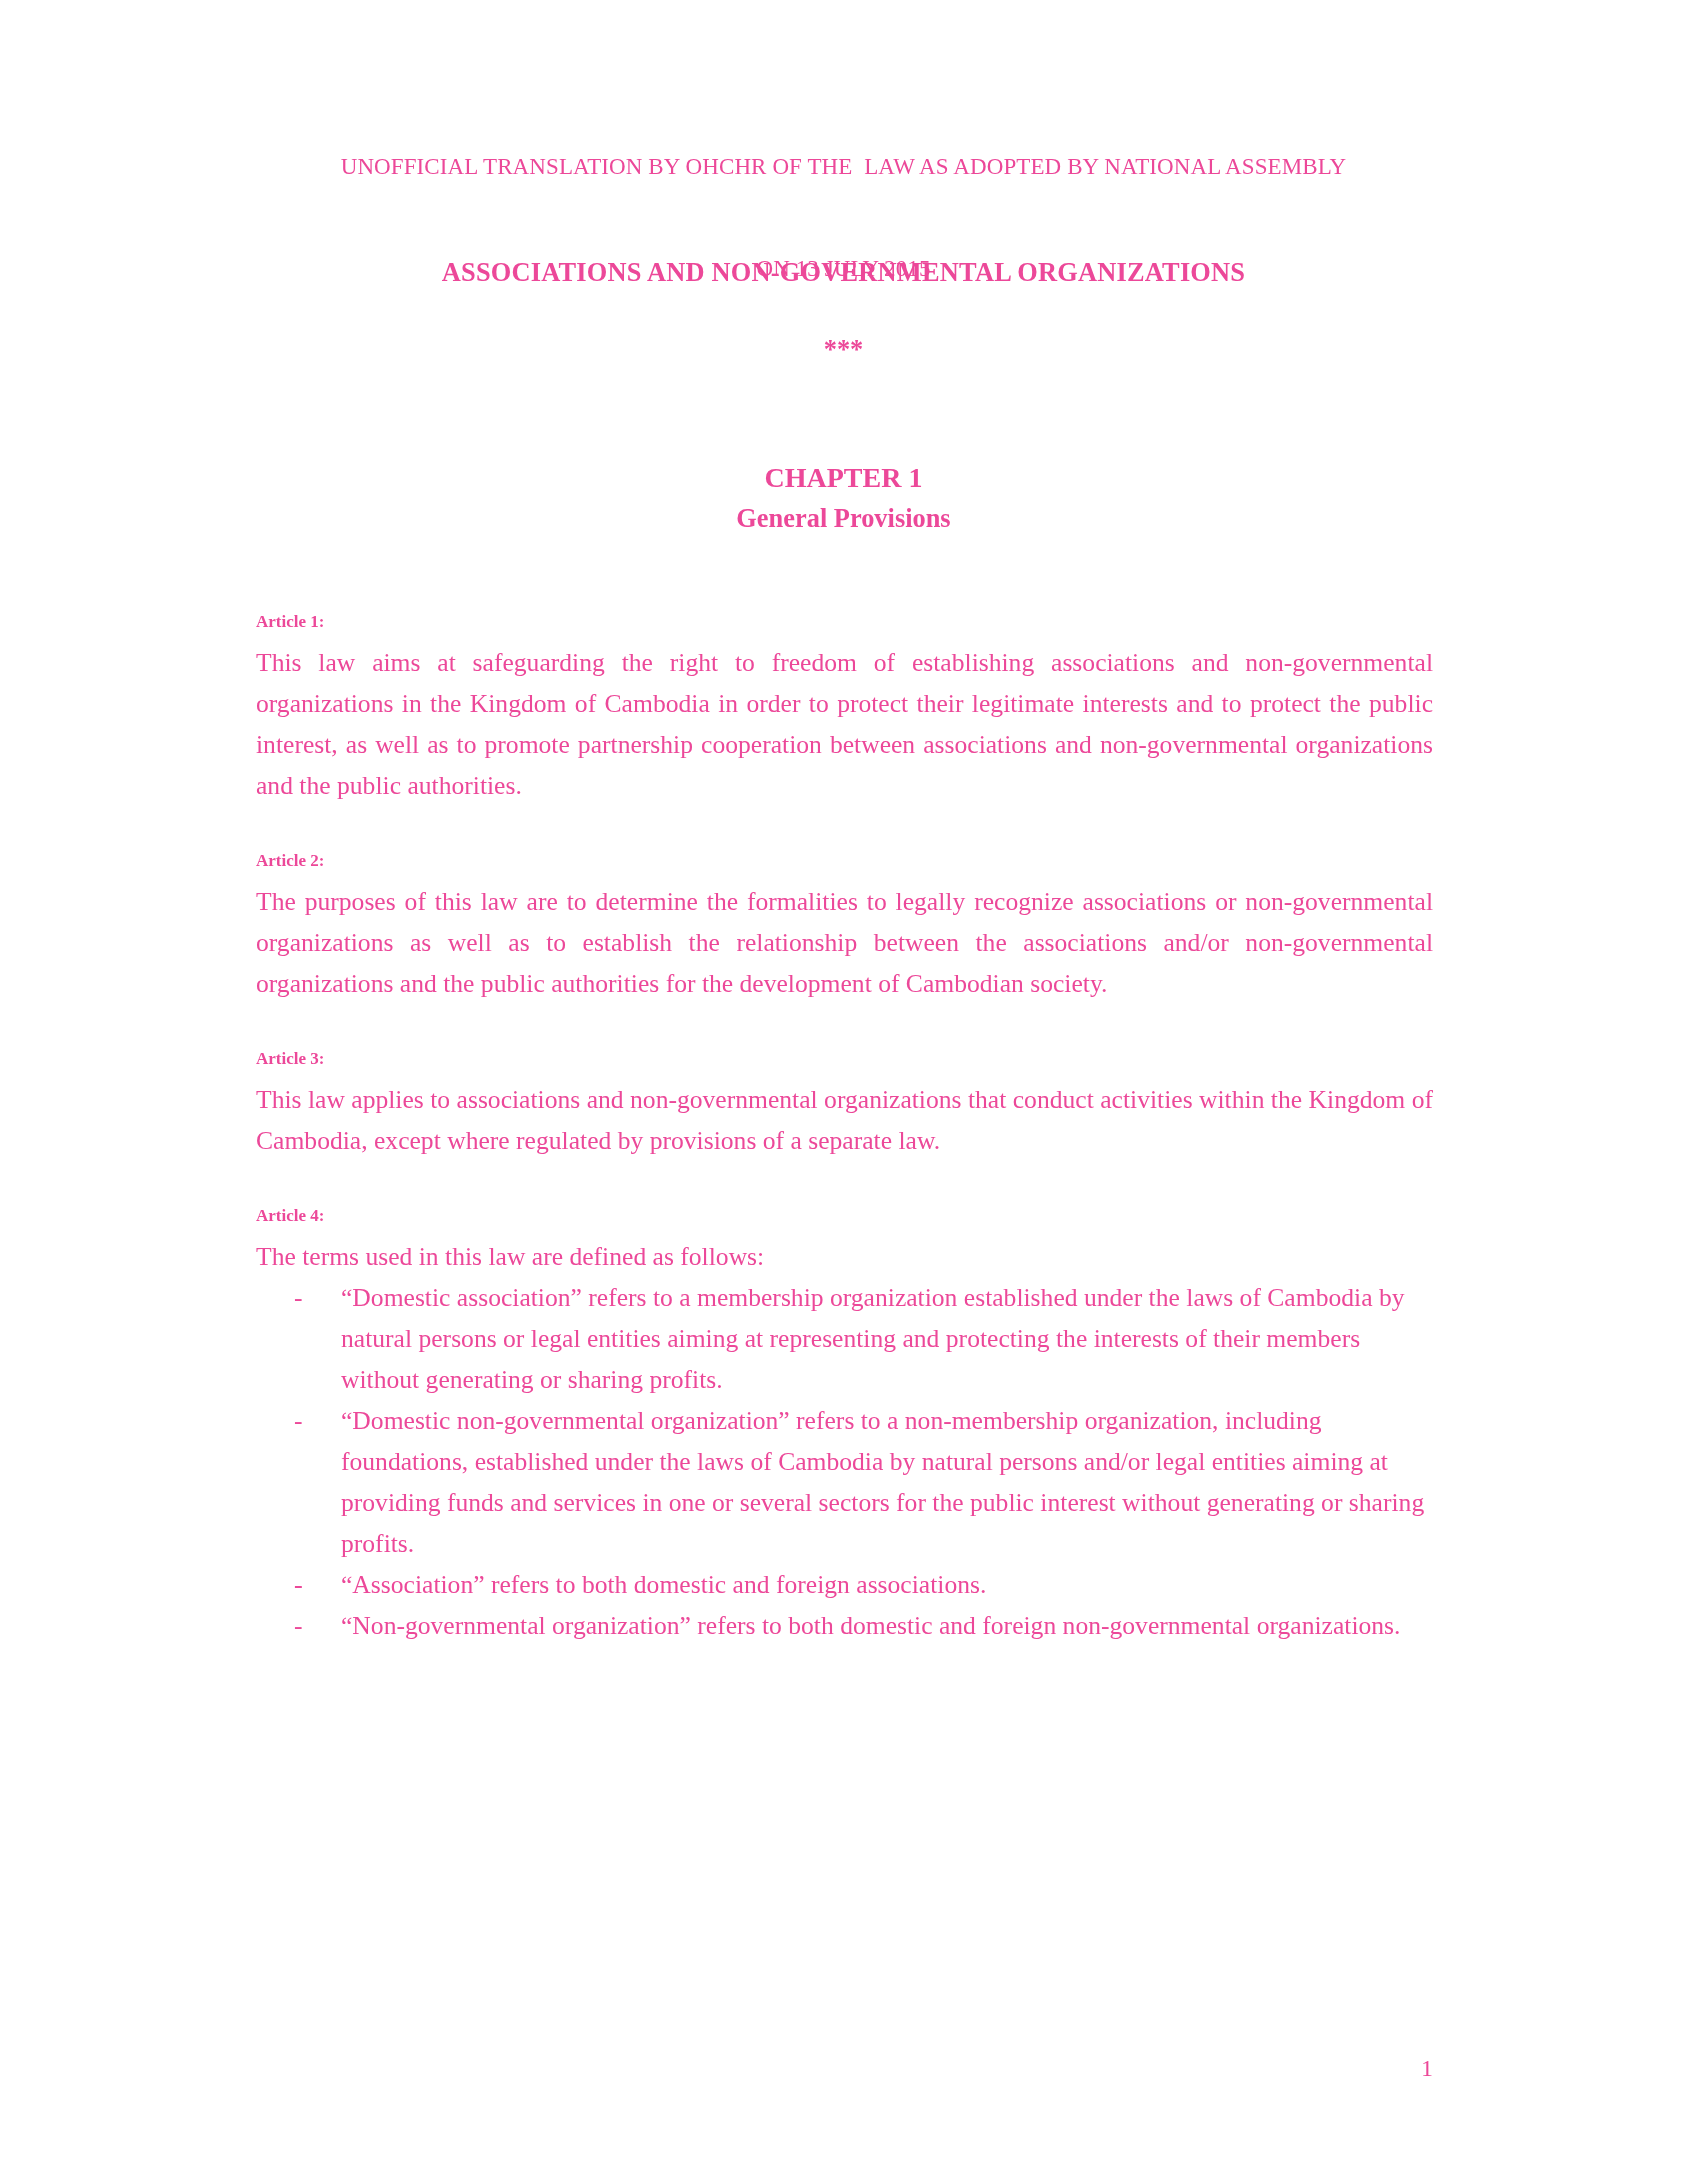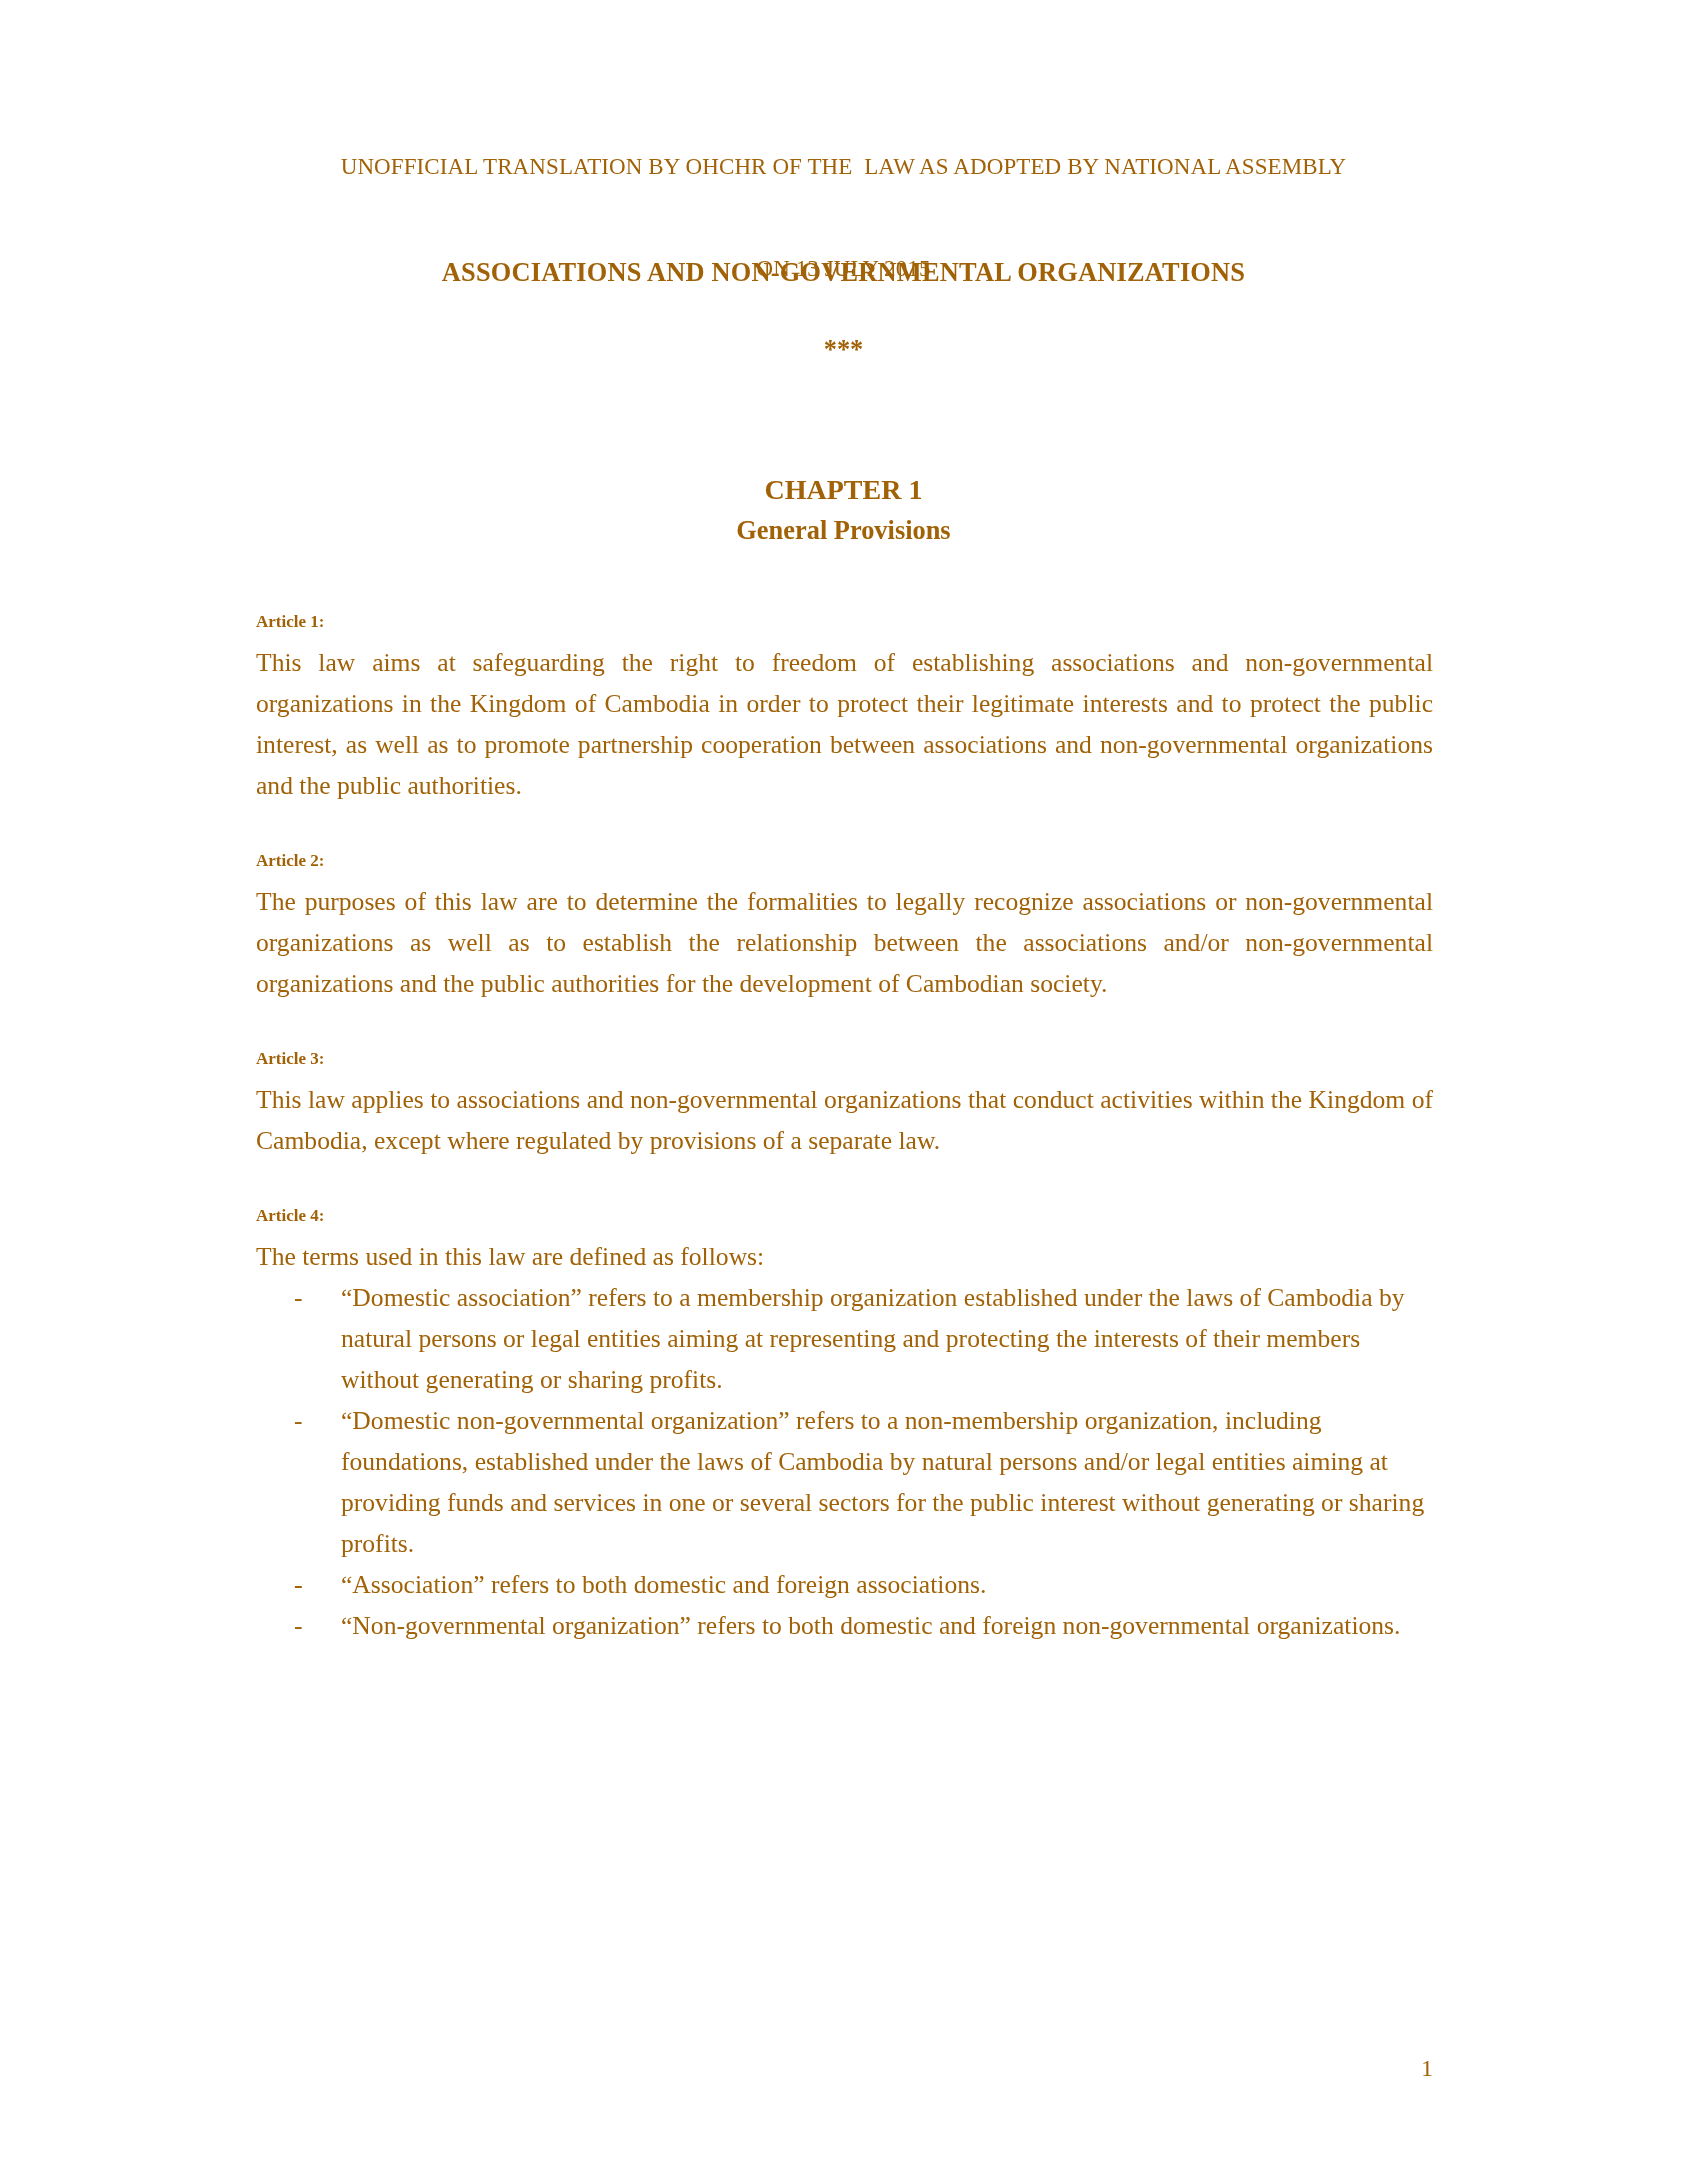--- a/index.html
+++ b/index.html
@@ -7,21 +7,21 @@
     padding: 0;
     background: #ffffff;
   }
   .page {
     position: relative;
     width: 1685px;
     height: 2181px;
     background: #ffffff;
     margin: 0 auto;
     font-family: "Liberation Serif", "DejaVu Serif", serif;
-    color: #a16207;
+    color: #ec4899;
     overflow: hidden;
     box-sizing: border-box;
   }
 
   
   .doc-header {
     position: absolute;
     top: 82px;
     left: 256px;
     width: 1175px;
@@ -56,21 +56,20 @@
     margin-top: 36px;
   }
 
   
   .chapter-block {
     position: absolute;
     top: 458px;
     left: 256px;
     width: 1175px;
     text-align: center;
-    margin-top: 12px;
   }
   .chapter-number {
     display: block;
     font-size: 28px;
     font-weight: bold;
     line-height: 40px;
   }
   .chapter-title {
     display: block;
     font-size: 26.4px;

